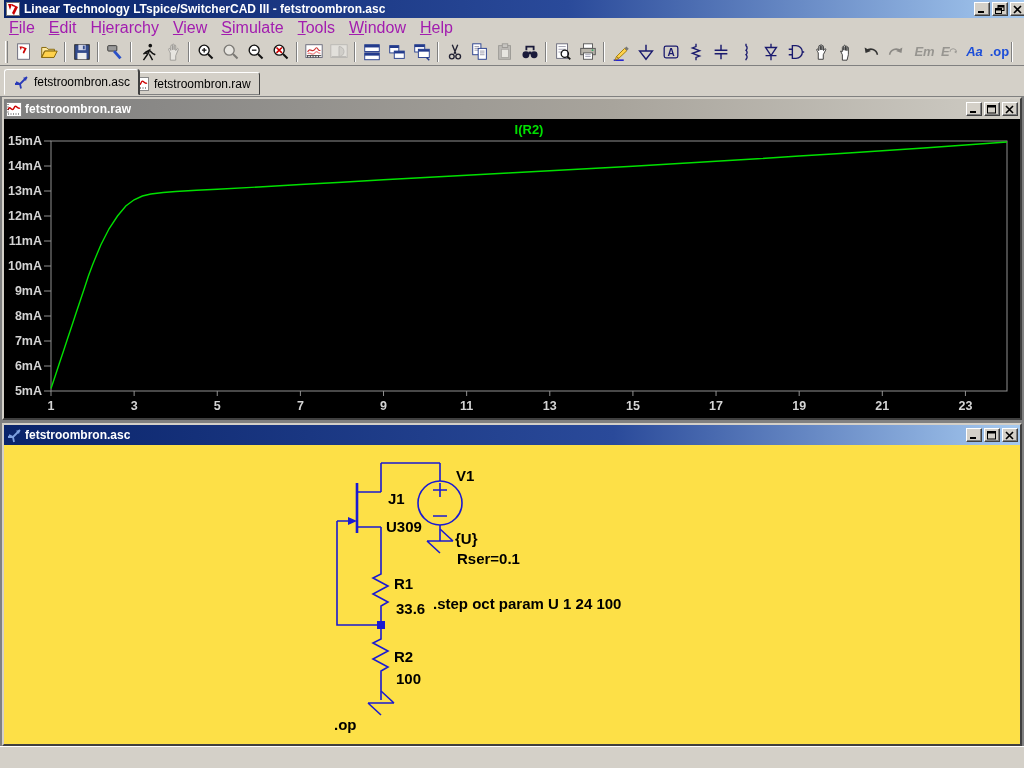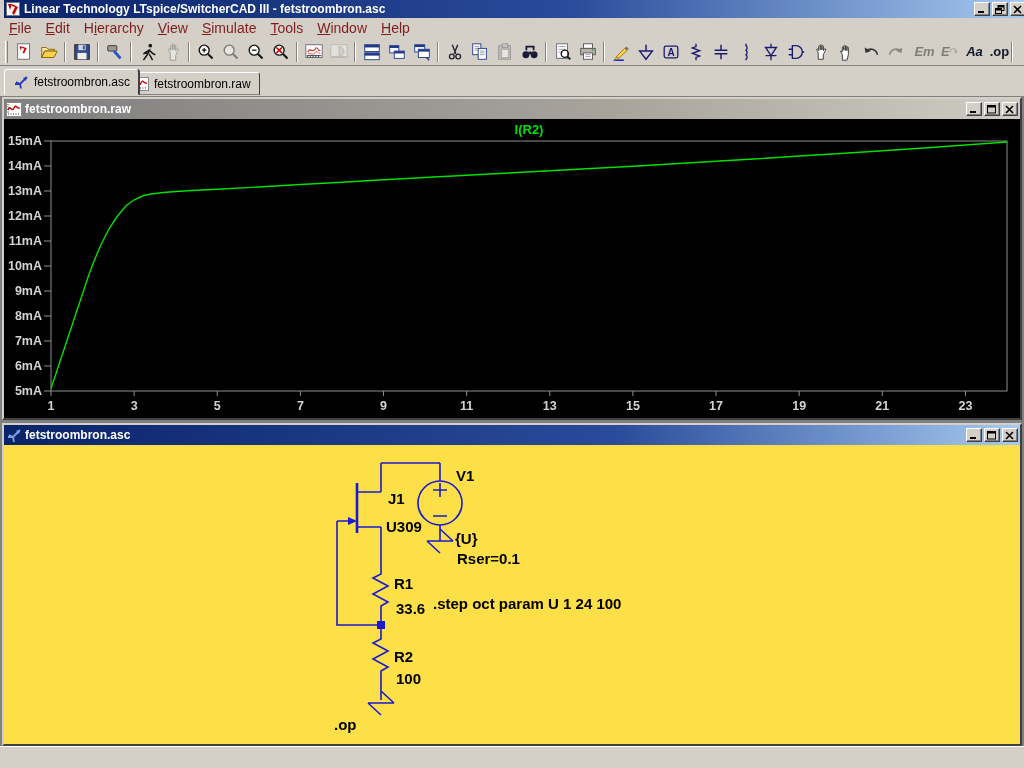--- a/index.html
+++ b/index.html
@@ -13,32 +13,32 @@
   .main-titlebar .ttl { color:#fff; font-size:12px; font-weight:bold; margin-left:4px; white-space:nowrap; }
   .appicon { width:14px; height:14px; flex:0 0 auto; }
   .winbtns { margin-left:auto; display:flex; gap:2px; }
   .winbtn { width:16px; height:14px; background:#d4d0c8; border:1px solid;
     border-color:#fff #404040 #404040 #fff; box-shadow:inset -1px -1px 0 #808080;
     display:flex; align-items:center; justify-content:center; }
   .winbtn svg { width:10px; height:9px; }
 
   .menubar { position:absolute; left:0; top:18px; width:1024px; height:20px;
     background:#d4d0c8; display:flex; align-items:center; padding-left:2px; }
-  .menu-item { font-size:14px; color:#7f1d1d; padding:2px 7px; cursor:default; }
+  .menu-item { font-size:16px; color:#a21caf; padding:2px 7px; cursor:default; }
   .menu-item u { text-decoration:underline; }
 
   .toolbar { position:absolute; left:0; top:38px; width:1024px; height:28px;
     background:#d4d0c8; display:flex; align-items:center; padding-left:2px;
     border-bottom:1px solid #808080; }
   .tb-handle { width:3px; height:22px; border-left:1px solid #fff; border-right:1px solid #808080; margin:0 3px; }
   .tb { width:25px; height:24px; display:flex; align-items:center; justify-content:center; }
   .tb svg { width:20px; height:20px; }
   .tb.dis { opacity:.45; filter:grayscale(1); }
   .tbsep { width:2px; height:20px; border-left:1px solid #808080; border-right:1px solid #fff; margin:0 3px; }
-  .tbtxt { font-size:13px; font-weight:bold; color:#0f172a; font-style:italic;margin-left:8px; }
+  .tbtxt { font-size:13px; font-weight:bold; color:#1d4ed8; font-style:italic;margin-left:8px; }
   .tbtxt.plain { font-style:normal; }
 
   
   .tabstrip { position:absolute; left:0; top:66px; width:1024px; height:30px; background:#d4d0c8; }
   .tab { position:absolute; bottom:1px; display:flex; align-items:center; gap:5px;
     font-size:12px; color:#000; background:#d4d0c8; padding:0 8px;
     border:1px solid; border-color:#fff #404040 #d4d0c8 #fff;
     border-radius:3px 3px 0 0; }
   .tab.active { left:4px; height:26px; z-index:2; box-shadow:1px 0 0 #404040; }
   .tab.inactive { left:124px; height:23px; border-bottom-color:#808080; }

